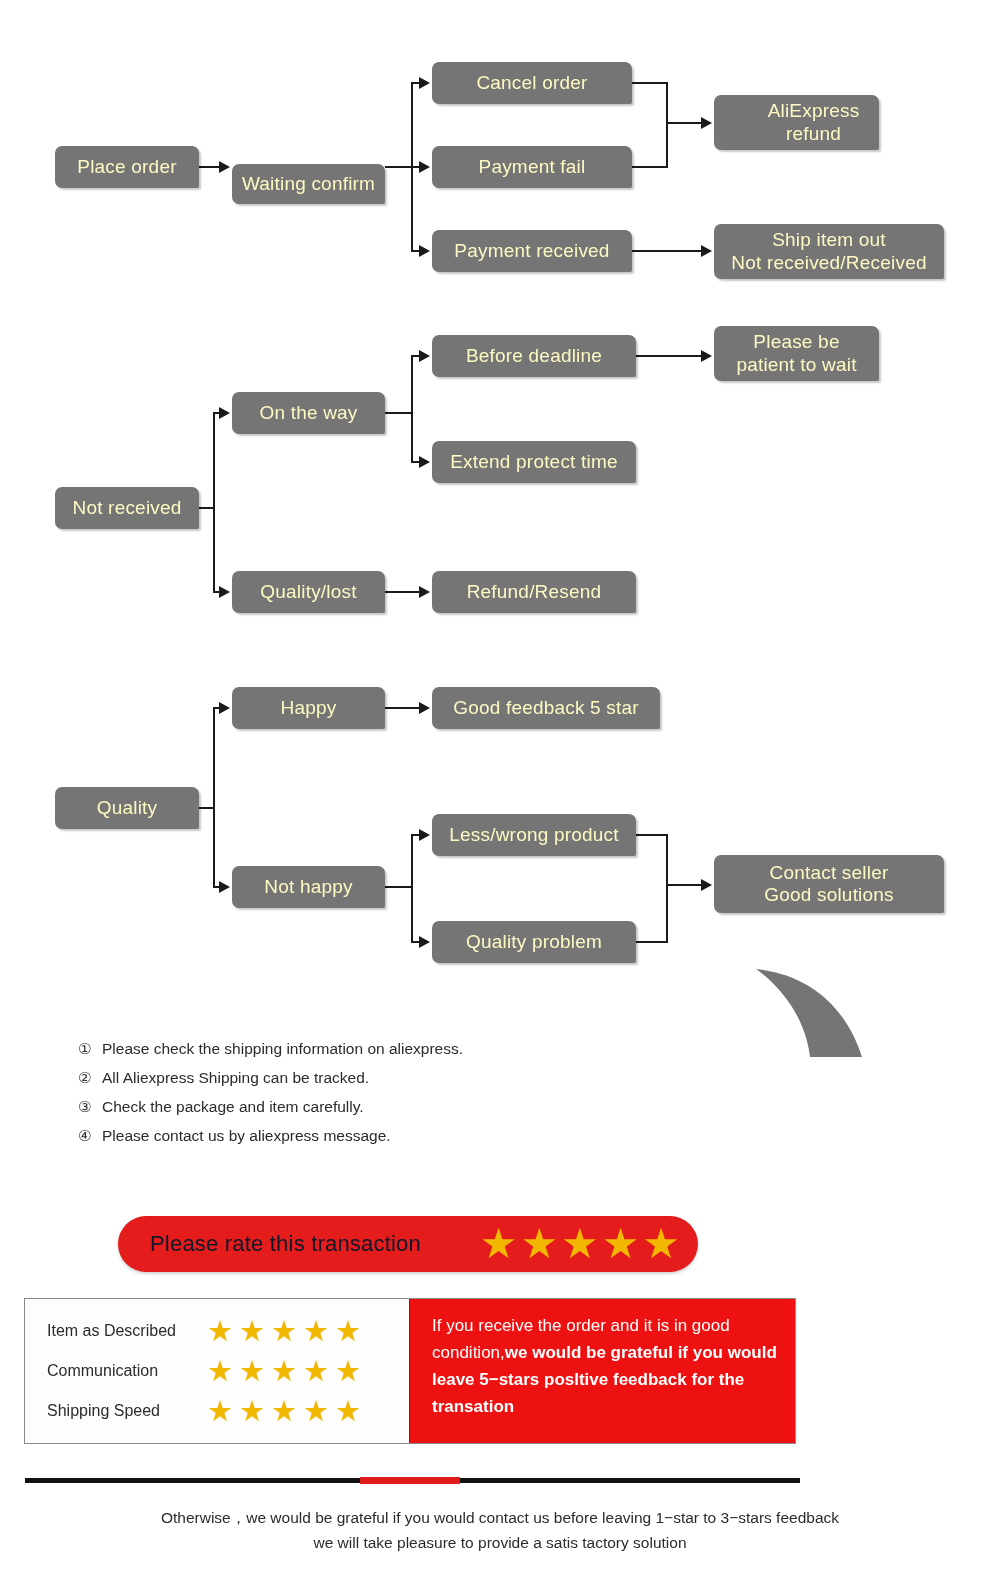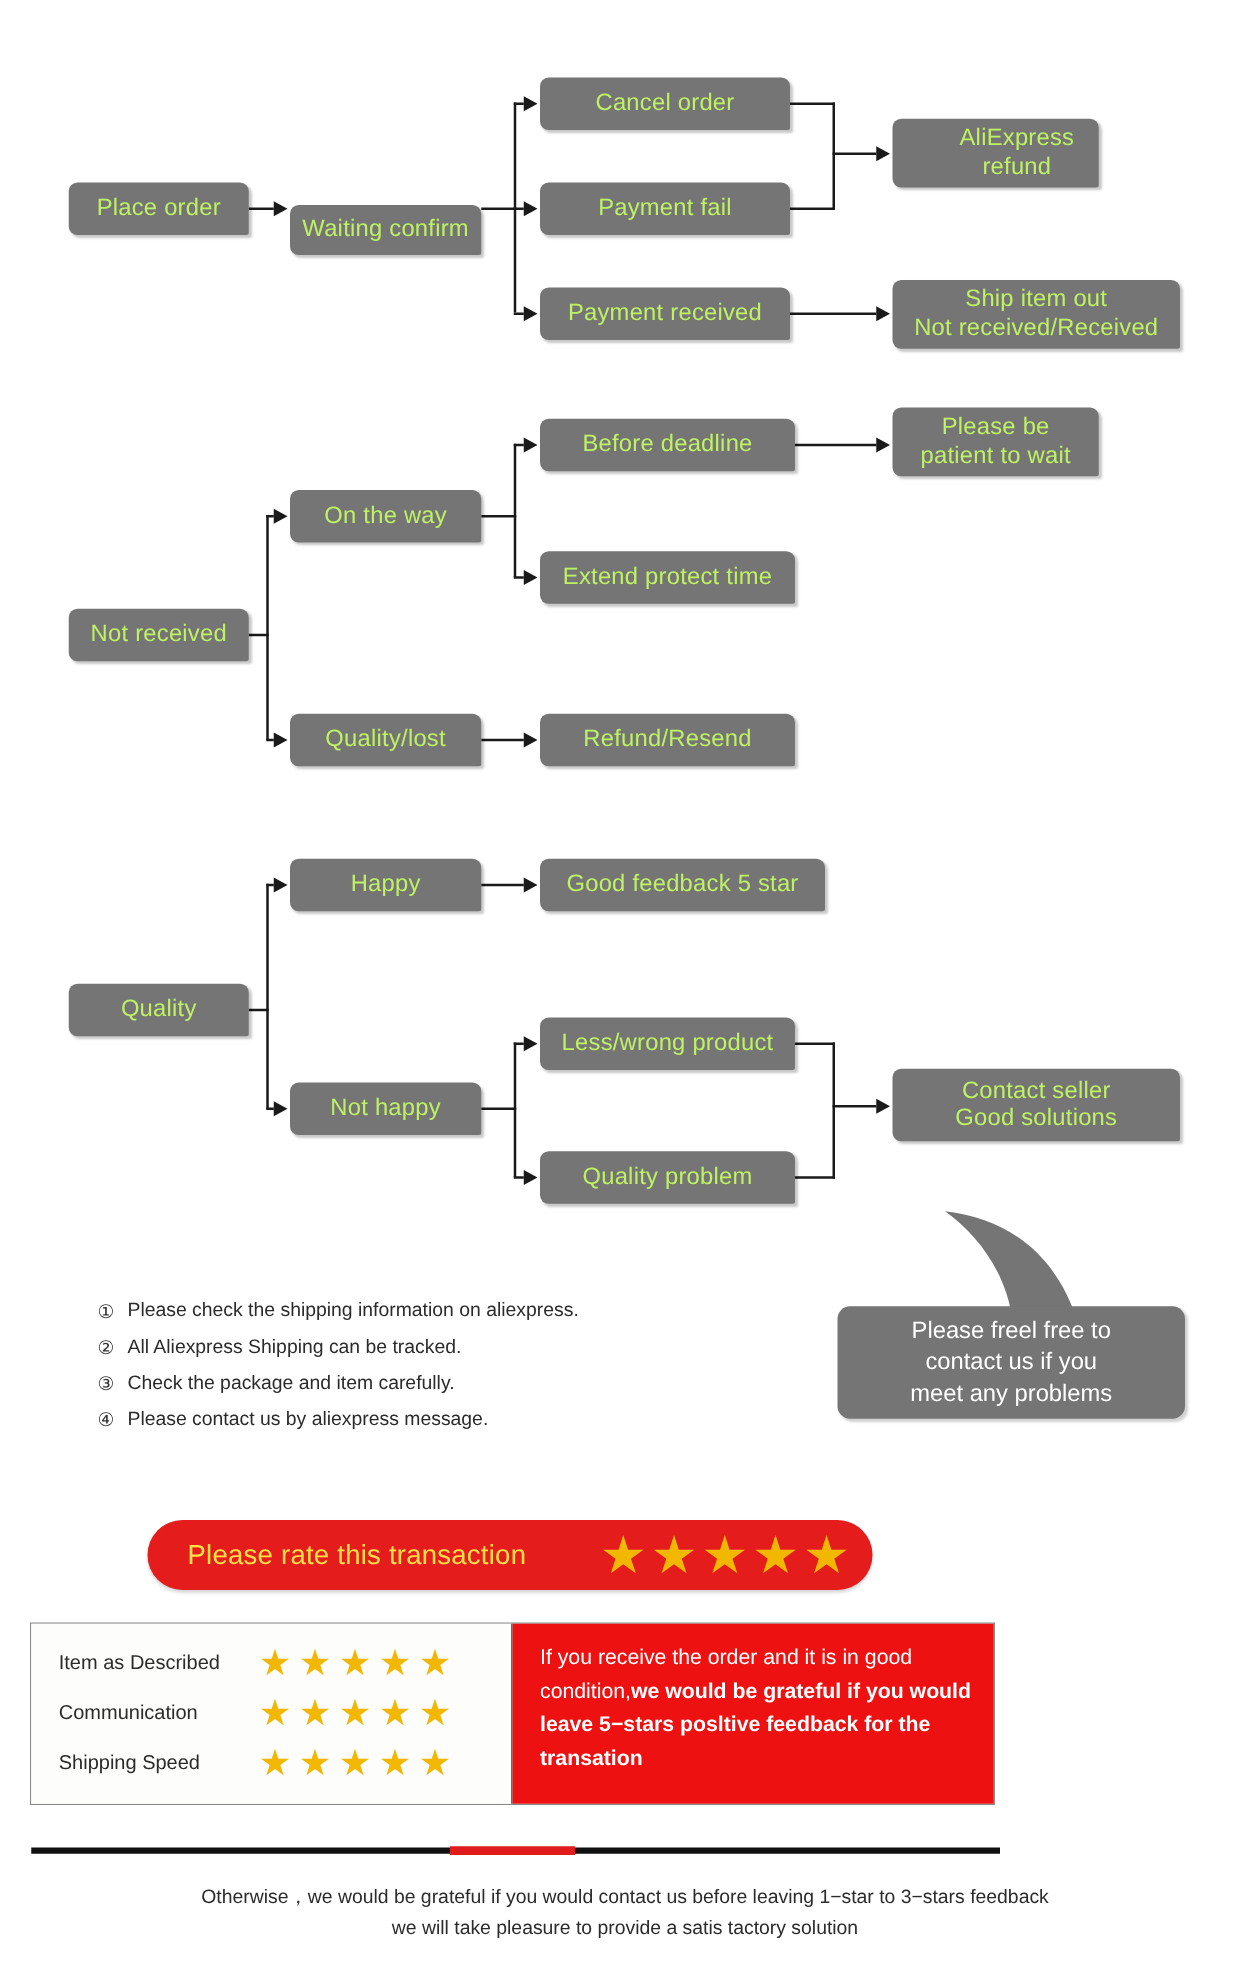--- a/index.html
+++ b/index.html
@@ -4,21 +4,21 @@
 <style>
   html,body{margin:0;padding:0;}
   body{
     width:1000px;height:1581px;position:relative;background:#ffffff;
     font-family:"Liberation Sans","DejaVu Sans",sans-serif;overflow:hidden;
   }
   .stage{position:absolute;left:0;top:0;width:1000px;height:1581px;}
 
   
   .node{
-    position:absolute;background:#757575;color:#bef264;
+    position:absolute;background:#757575;color:#fef9c3;
     border-radius:7px 7px 2px 7px;
     display:flex;align-items:center;justify-content:center;text-align:center;
     font-size:19px;line-height:1.18;letter-spacing:.2px;
     box-shadow:2px 2px 2px rgba(0,0,0,.22);
     box-sizing:border-box;padding:2px 6px;white-space:pre-line;
   }
   .node.two{font-size:19px;}
 
   
   .h{position:absolute;background:#1a1a1a;height:2px;}
@@ -46,21 +46,21 @@
   }
   .bubble-tail{position:absolute;left:80px;top:0px;}
 
   
   .pill{
     position:absolute;left:118px;top:1216px;width:580px;height:56px;
     background:#e51c1c;border-radius:28px;
     display:flex;align-items:center;box-sizing:border-box;padding:0 18px 0 32px;
     box-shadow:0 2px 3px rgba(0,0,0,.18);
   }
-  .pill-text{color:#fde047;font-size:22px;letter-spacing:.2px;white-space:nowrap;}
+  .pill-text{color:#0f172a;font-size:22px;letter-spacing:.2px;white-space:nowrap;}
   .pill-stars{margin-left:auto;display:flex;gap:3px;}
 
   
   .rate-wrap{position:absolute;left:24px;top:1298px;width:772px;height:146px;display:flex;
              border:1px solid #8a8a8a;box-sizing:border-box;}
   .rate-left{width:385px;background:#fdfdfb;box-sizing:border-box;
              padding:12px 0 12px 22px;display:flex;flex-direction:column;justify-content:space-around;
              border-right:1px solid #3a3a3a;}
   .rate-row{display:flex;align-items:center;}
   .rate-label{width:160px;font-size:16px;color:#2b2b2b;}
@@ -201,23 +201,20 @@
       <div class="note-row">
         <span class="note-num">④</span>
         <span class="note-txt">Please contact us by aliexpress message.</span>
       </div>
     </div>
 
   <div class="bubble-wrap">
     <svg class="bubble-tail" width="130" height="95" viewBox="0 0 130 95">
       <path d="M6 4 C60 10 96 42 112 92 L112 92 L60 92 C56 56 34 24 6 4 Z" fill="#757575"></path>
     </svg>
-    <div class="bubble-body">Please freel free to
-contact us if you
-meet any problems</div>
   </div>
 
   <div class="pill">
     <span class="pill-text">Please rate this transaction</span>
     <span class="pill-stars" id="pill-stars">
         <span class="star" style="font-size: 42px; line-height: 1; color: rgb(242, 183, 0);">★</span>
         <span class="star" style="font-size: 42px; line-height: 1; color: rgb(242, 183, 0);">★</span>
         <span class="star" style="font-size: 42px; line-height: 1; color: rgb(242, 183, 0);">★</span>
         <span class="star" style="font-size: 42px; line-height: 1; color: rgb(242, 183, 0);">★</span>
         <span class="star" style="font-size: 42px; line-height: 1; color: rgb(242, 183, 0);">★</span>

